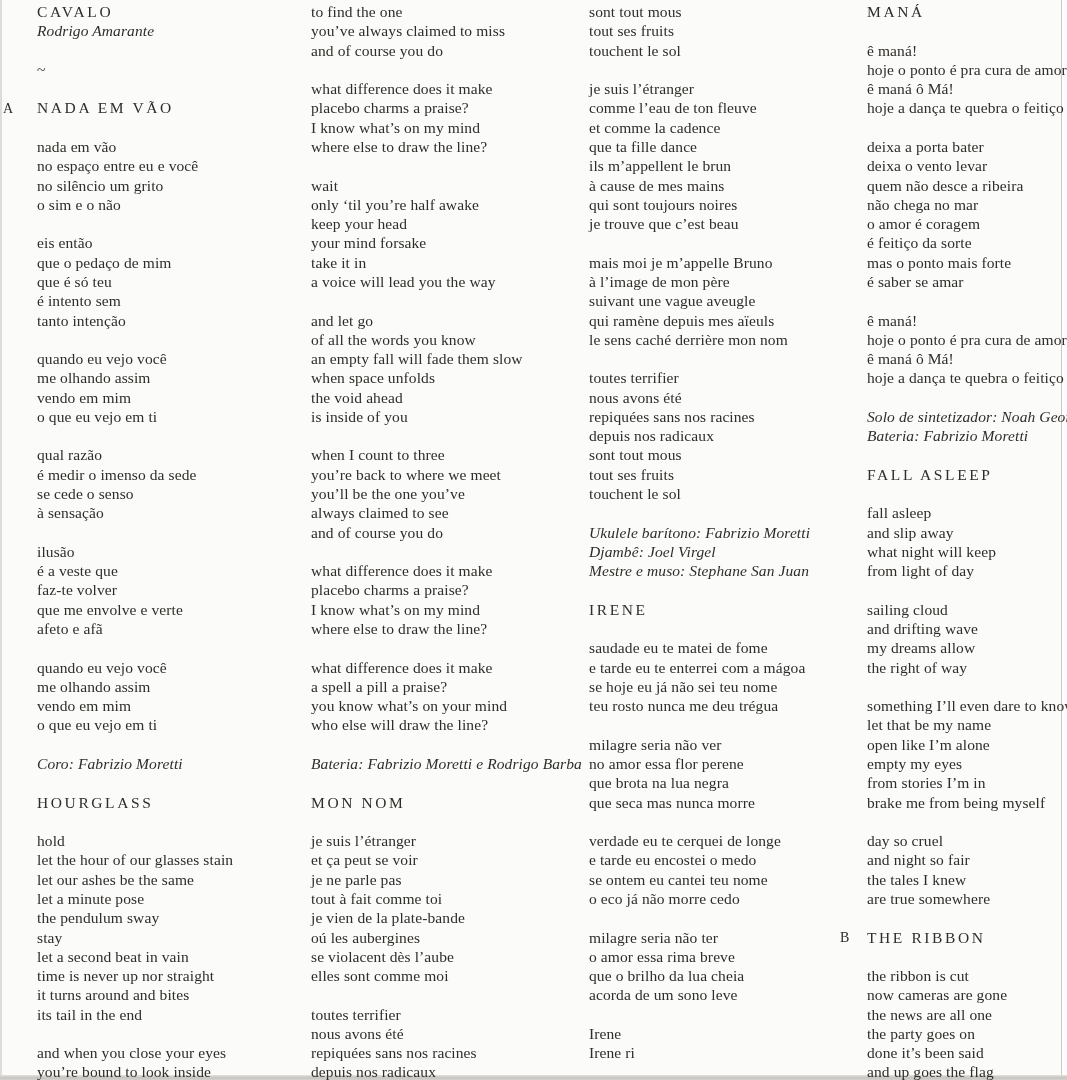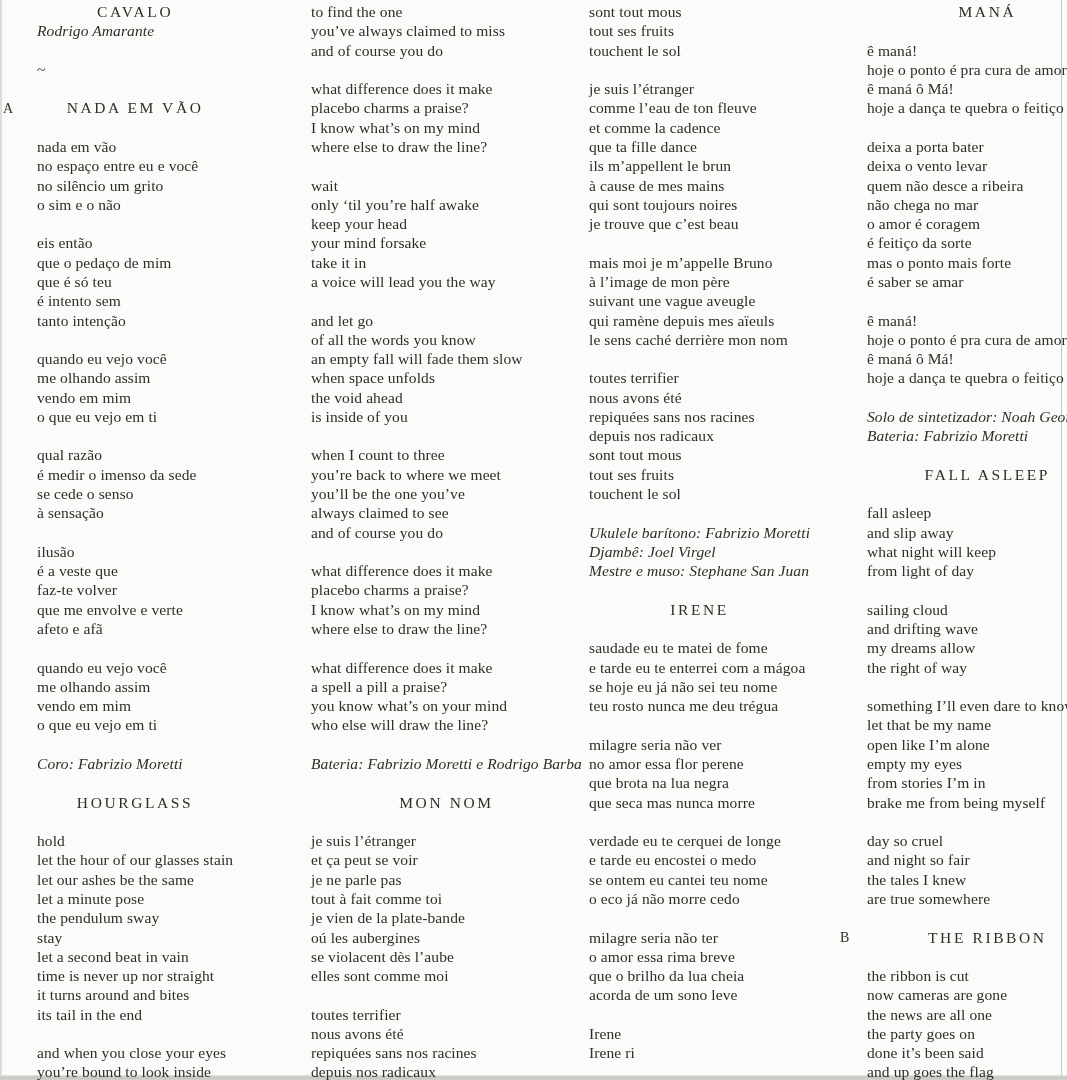--- a/index.html
+++ b/index.html
@@ -26,21 +26,20 @@
     white-space: pre;
     letter-spacing: 0.1px;
   }
   #col1 { left: 37px; }
   #col2 { left: 311px; }
   #col3 { left: 589px; }
   #col4 { left: 867px; }
   .line { height: 19.29px; }
   .line.header {
     letter-spacing: 2.6px;
-    text-align: center;
   }
   .line.credit {
     font-style: italic;
   }
   .marker {
     position: absolute;
     font-size: 14px;
     line-height: 19.29px;
     letter-spacing: 2.6px;
     color: #2f2d29;

